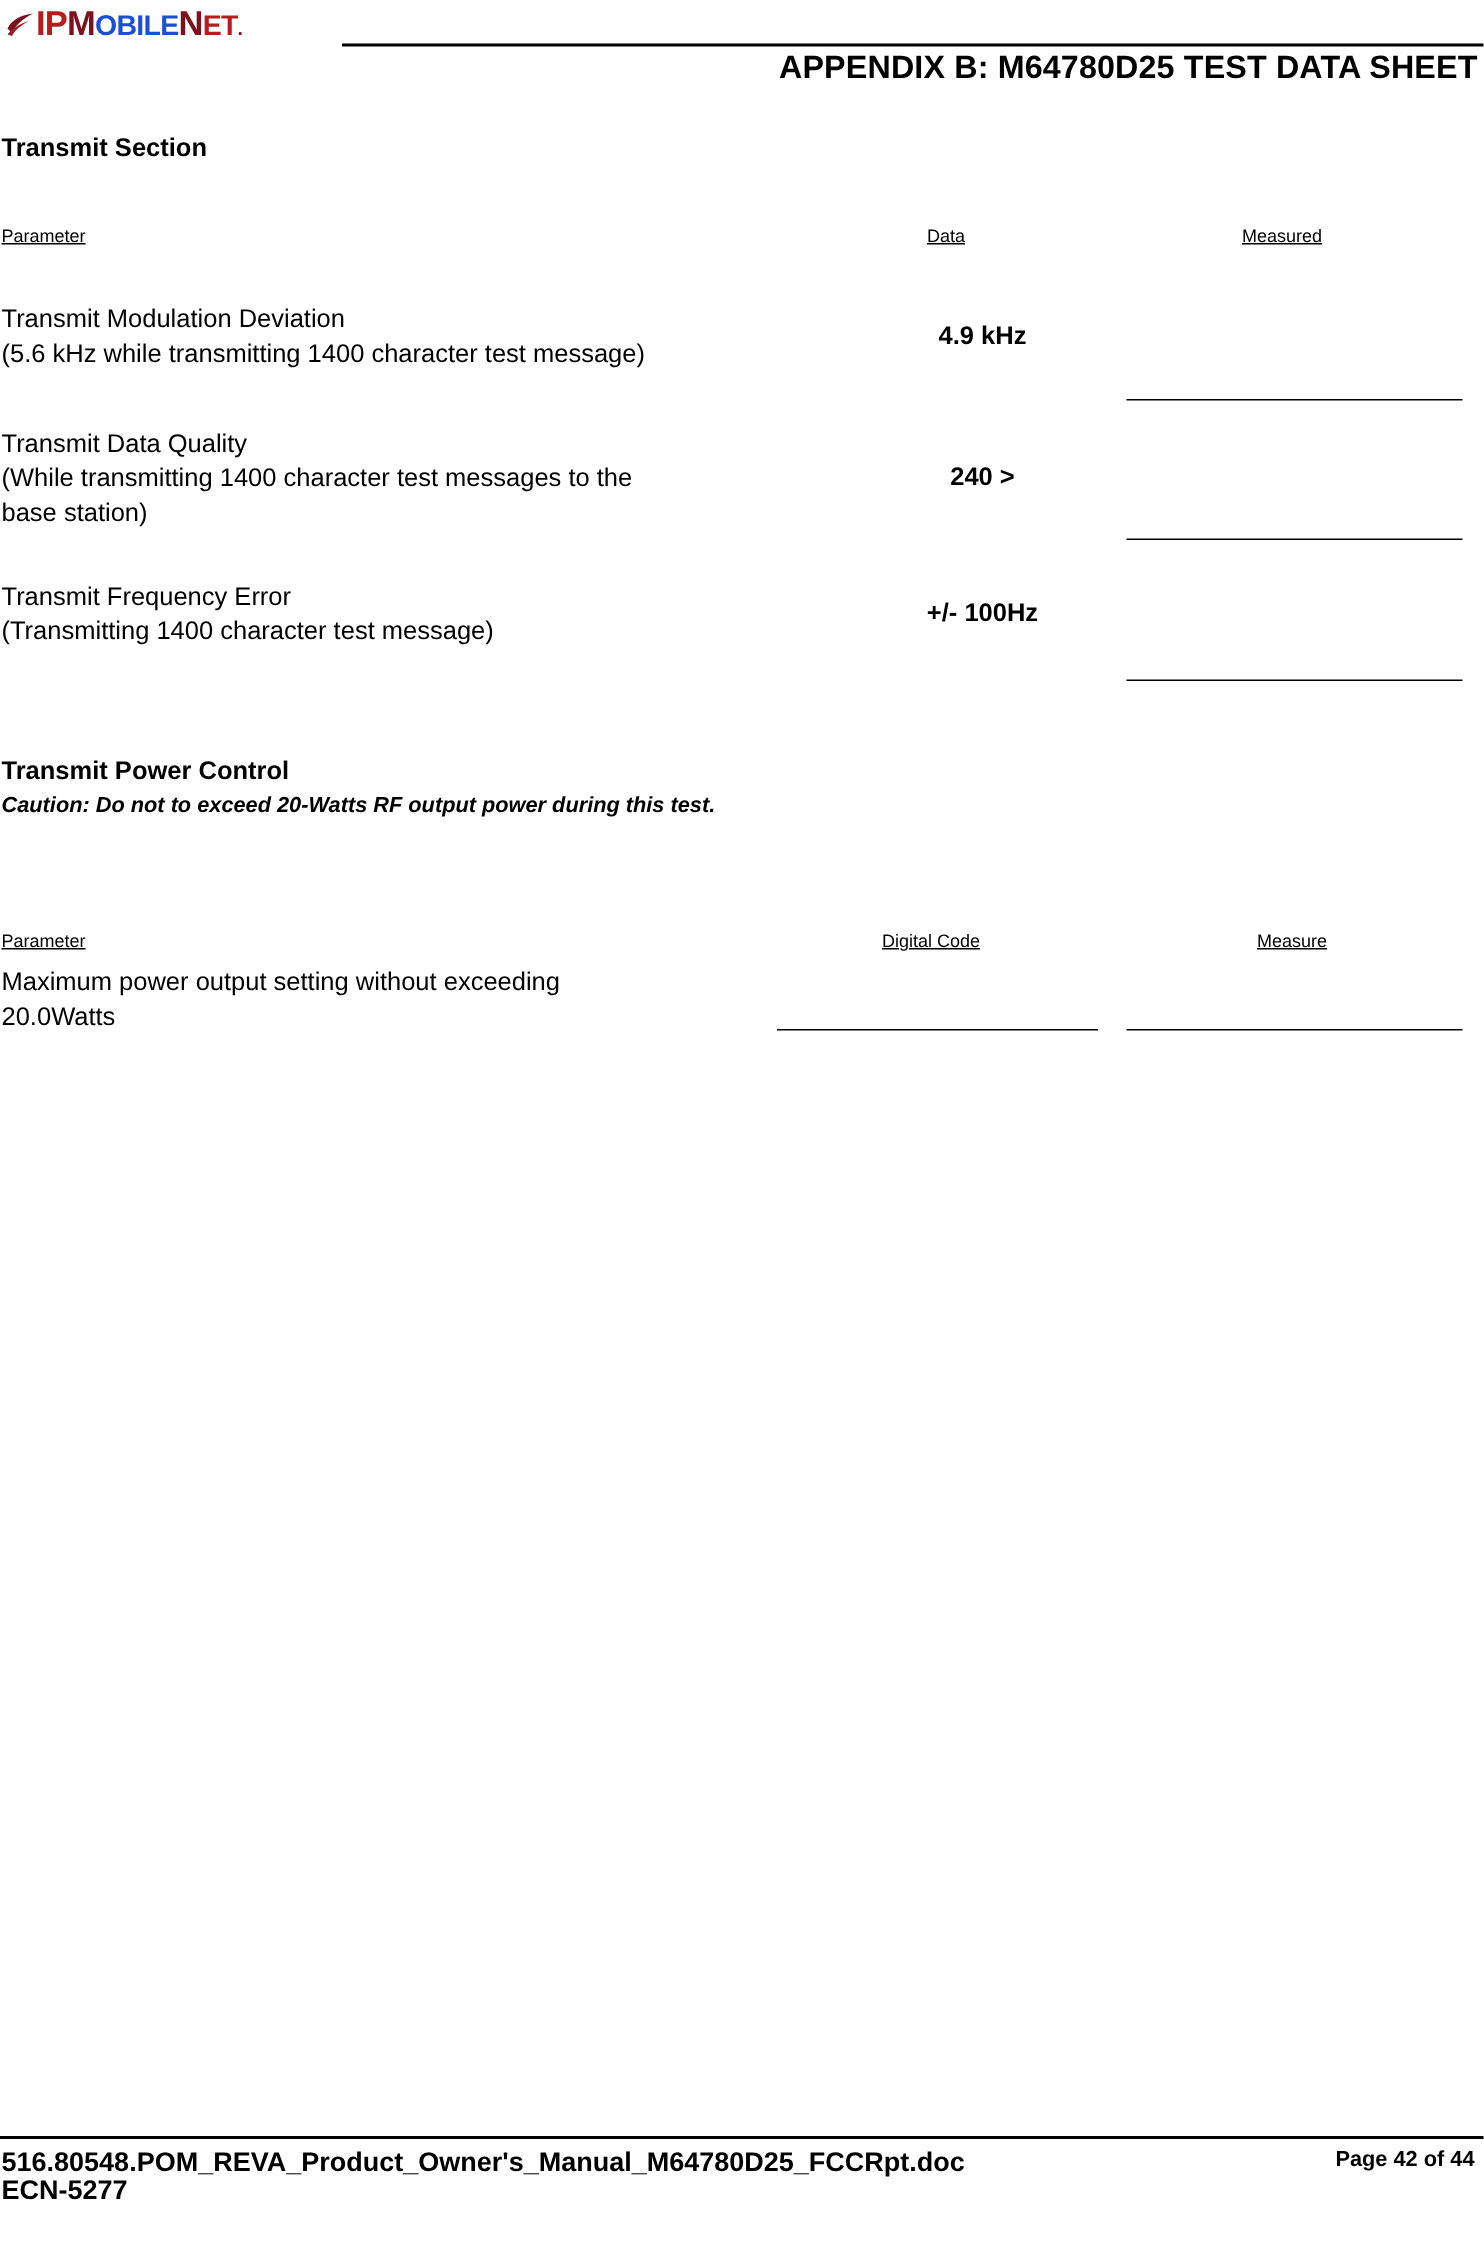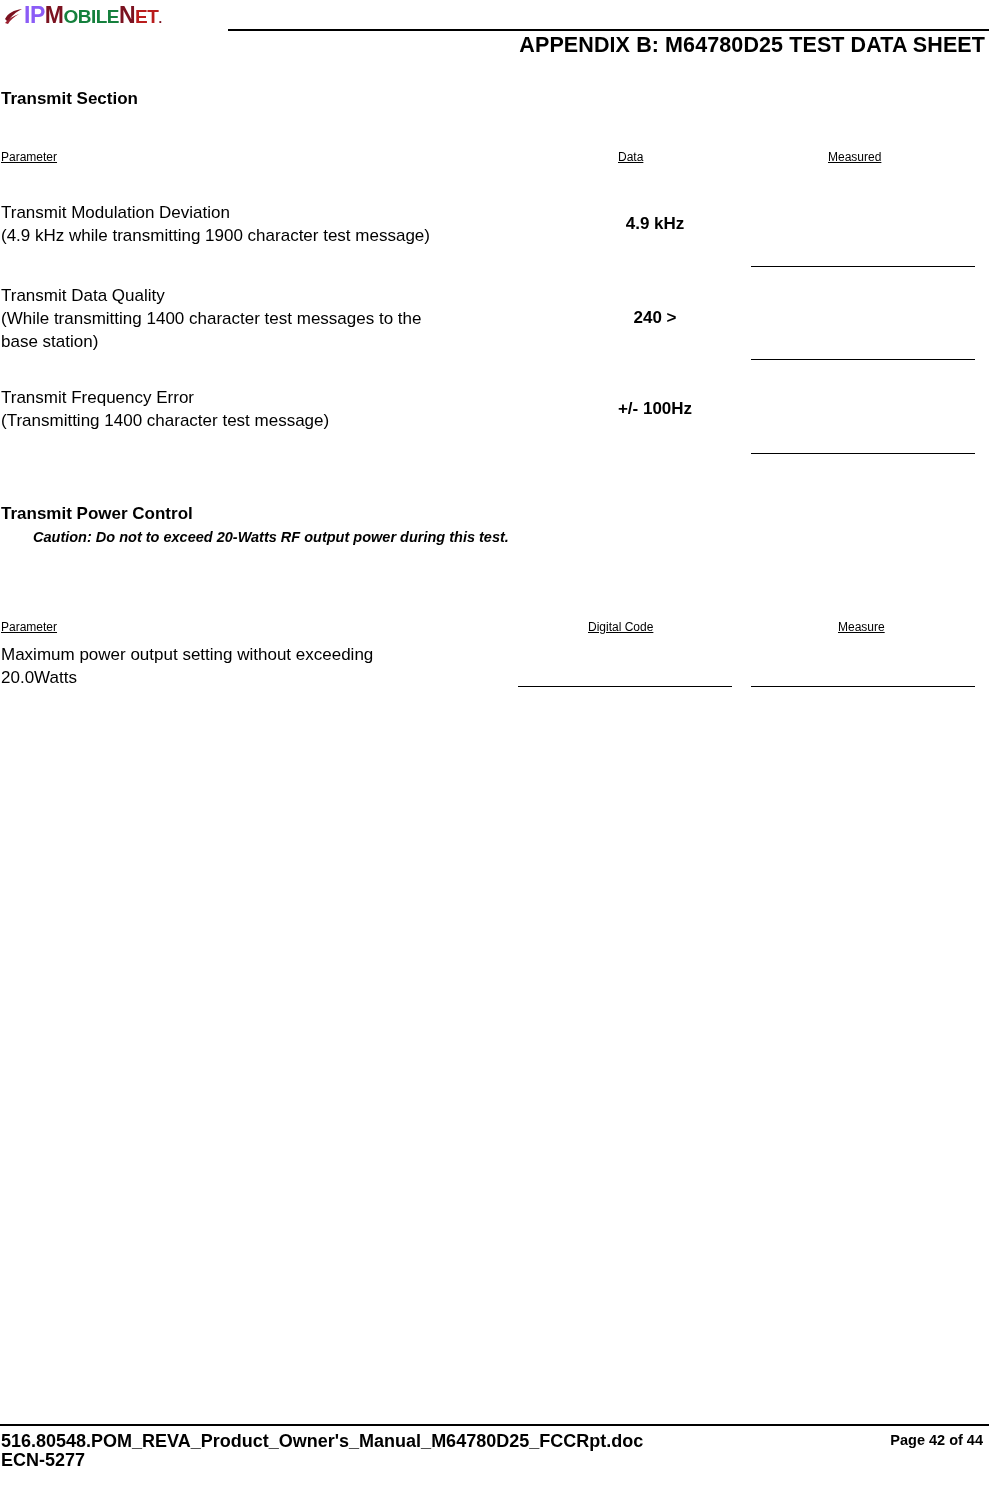--- a/index.html
+++ b/index.html
@@ -41,23 +41,23 @@
     letter-spacing: -0.5px;
     white-space: nowrap;
   }
   .logo .mark {
     display: inline-block;
     width: 19px;
     height: 17px;
     vertical-align: -2px;
     margin-right: 1px;
   }
-  .logo .ip { color: #8b5cf6; }
+  .logo .ip { color: #b91c1c; }
   .logo .m  { color: #7b1220; }
-  .logo .obile { color: #15803d; font-size: 19px; }
+  .logo .obile { color: #1d4ed8; font-size: 19px; }
   .logo .n  { color: #7b1220; }
   .logo .et { color: #b91c1c; font-size: 19px; }
   .logo .dot { color: #7b1220; font-size: 13px; }
 
   .header-rule {
     position: absolute;
     left: 228px;
     top: 29px;
     width: 761px;
     height: 2px;
@@ -102,21 +102,20 @@
   .answer-line {
     position: absolute;
     height: 1px;
     background: #000000;
   }
   .caution {
     position: absolute;
     font-size: 14.5px;
     font-weight: bold;
     font-style: italic;
-    padding-left: 32px;
   }
 
   
   .footer-rule {
     position: absolute;
     left: 0px;
     top: 1424px;
     width: 989px;
     height: 2px;
     background: #000000;
@@ -160,21 +159,21 @@
     <div class="header-title">APPENDIX B:  M64780D25 TEST DATA SHEET</div>
   </div>
 
   <div class="section-title" style="left:1px; top:89px;">Transmit Section</div>
 
   <div class="col-head" style="left:1px; top:150px;">Parameter</div>
   <div class="col-head" style="left:618px; top:150px;">Data</div>
   <div class="col-head" style="left:812px; top:150px;margin-left:16px;">Measured</div>
 
   <div class="param-text" style="left:1px; top:201px; width:560px;">Transmit Modulation Deviation
-(4.9 kHz while transmitting 1900 character test message)</div>
+(5.6 kHz while transmitting 1400 character test message)</div>
   <div class="spec-val" style="left:575px; top:214px; width:160px;">4.9 kHz</div>
   <div class="answer-line" style="left:751px; top:266px; width:224px;"></div>
 
   <div class="param-text" style="left:1px; top:284px; width:560px;">Transmit Data Quality
 (While transmitting 1400 character test messages to the
 base station)</div>
   <div class="spec-val" style="left:575px; top:308px; width:160px;">240 &gt;</div>
   <div class="answer-line" style="left:751px; top:359px; width:224px;"></div>
 
   <div class="param-text" style="left:1px; top:386px; width:560px;">Transmit Frequency Error

